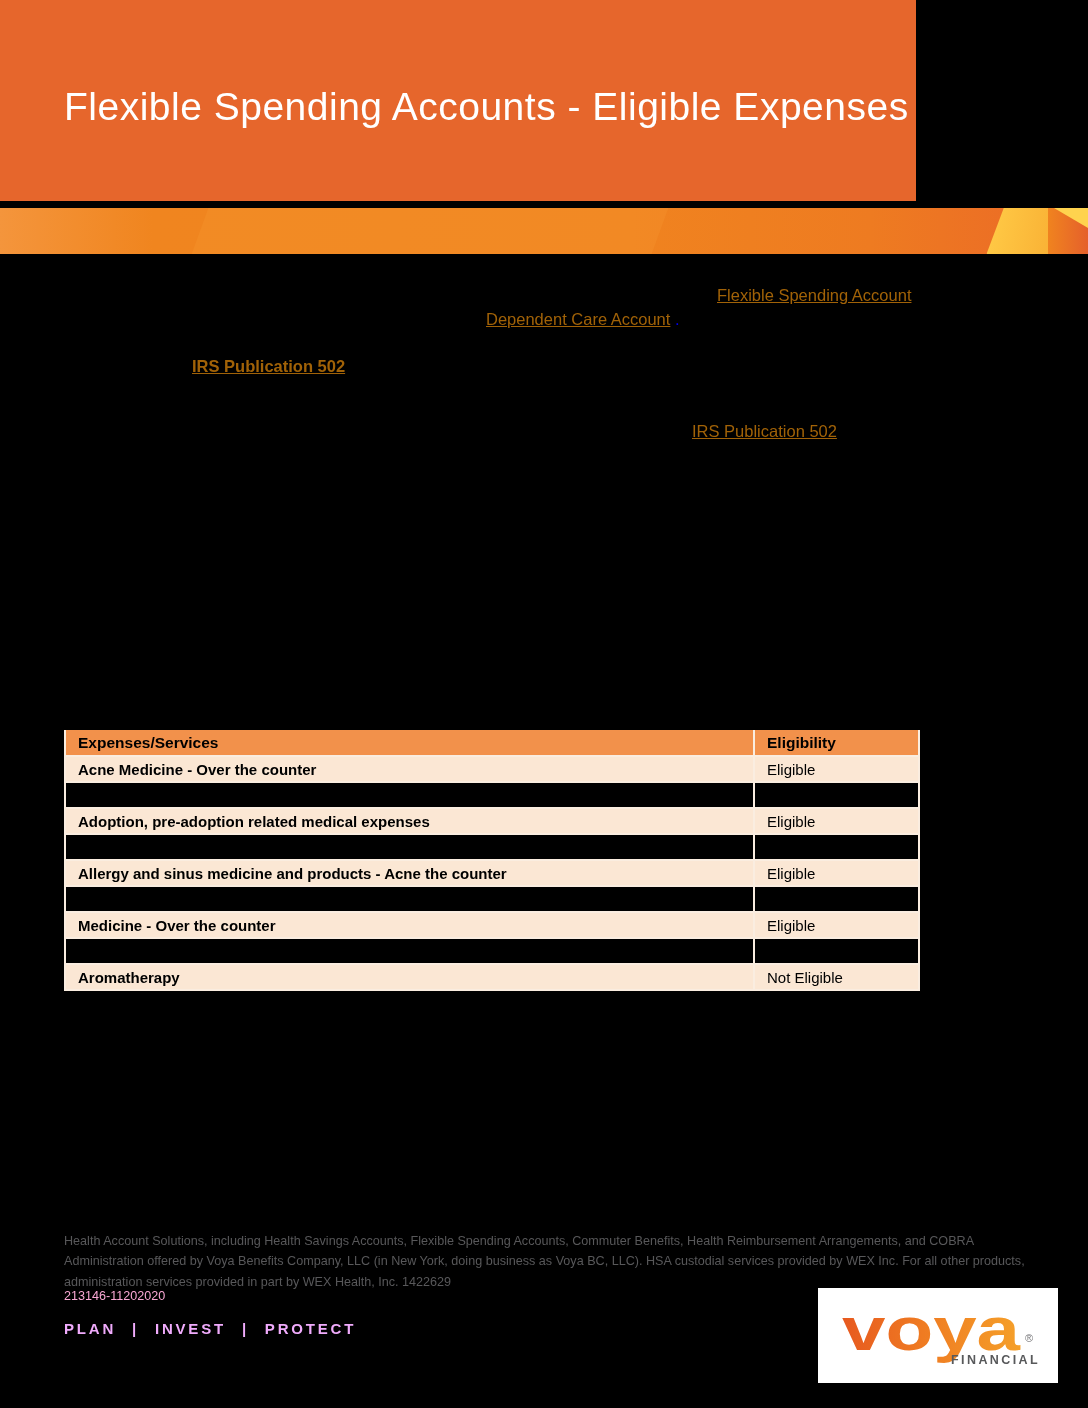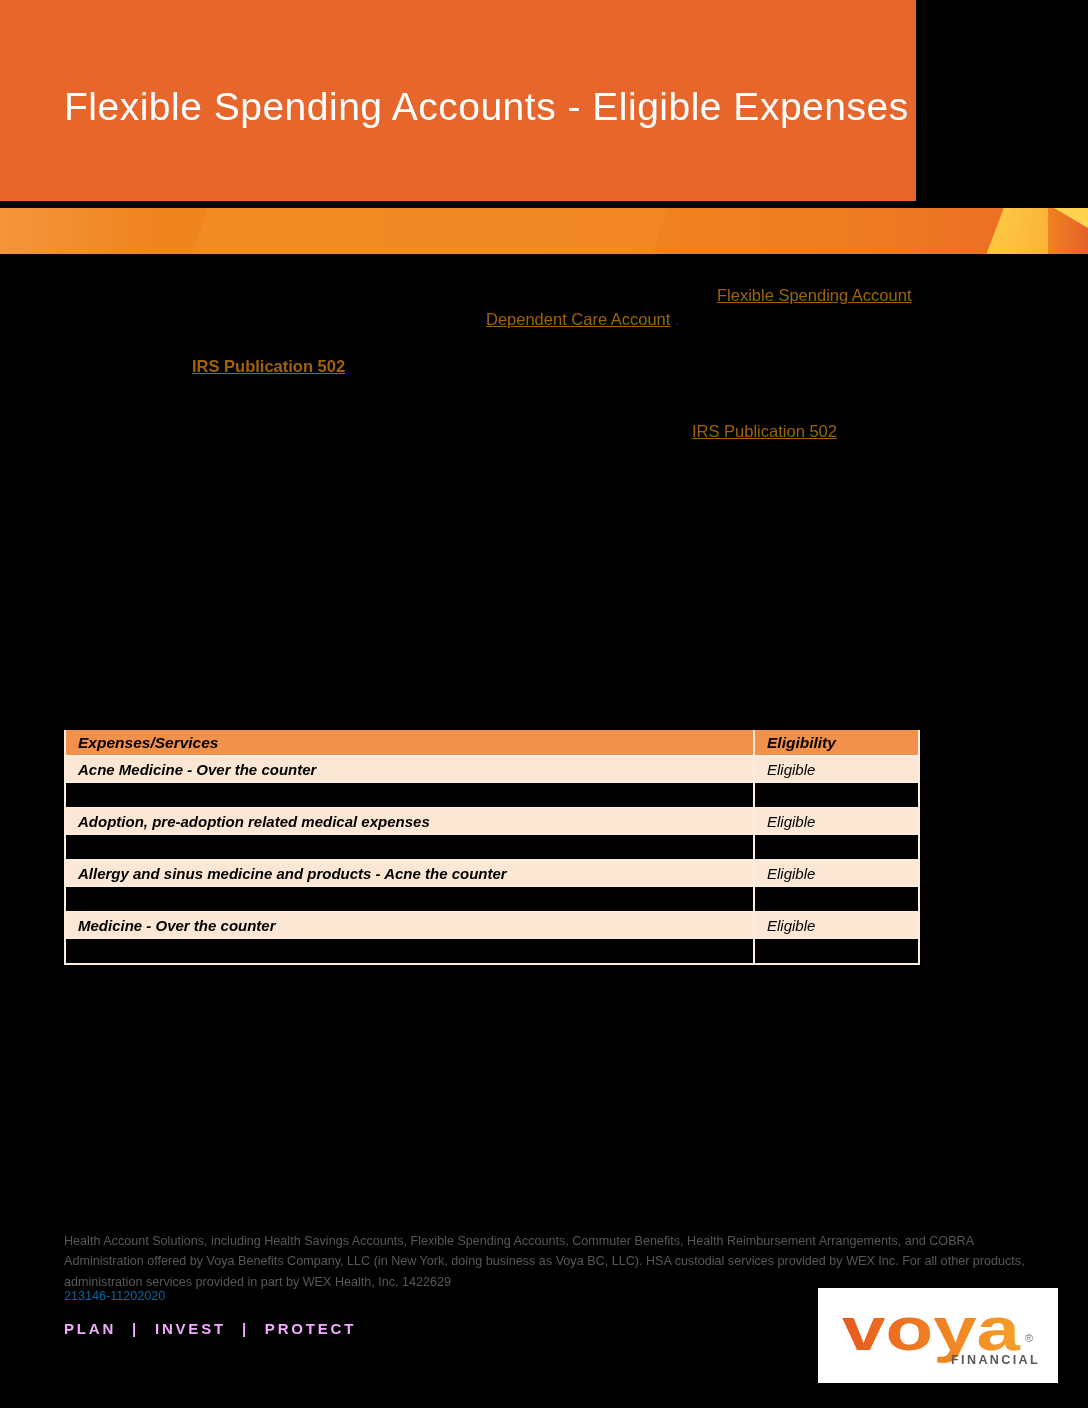--- a/index.html
+++ b/index.html
@@ -57,40 +57,40 @@
 
   
   .expenses-table {
     position:absolute; left:64px; top:730px;
     border-collapse:collapse; table-layout:fixed; width:854px;
   }
   .expenses-table col.c1 { width:689px; }
   .expenses-table col.c2 { width:165px; }
   .expenses-table th, .expenses-table td {
     border:2px solid #FAEDE0; padding:0 8px 0 12px;
-    text-align:left; vertical-align:middle; overflow:hidden; white-space:nowrap;font-style:italic;
+    text-align:left; vertical-align:middle; overflow:hidden; white-space:nowrap;
   }
   .expenses-table th {
     background:#F2914B; color:#000; font-size:15.5px; font-weight:700;
     height:26px; border-top:0;
   }
   .expenses-table td { height:26px; font-size:15px; color:#000; }
   .expenses-table td.expense { font-weight:700; background:#FBE7D4; }
   .expenses-table td.eligibility { font-weight:400; background:#FBE7D4; }
   .expenses-table tr.row-dark td { background:#000000; }
 
   
   .disclaimer {
     position:absolute; left:64px; top:1231px; width:1010px;
     color:#58585A; font-size:12.6px; line-height:20.4px;
     white-space:pre-line;
   }
   .doc-number {
     position:absolute; left:64px; top:1289px;
-    color:#0369a1; font-size:12.6px;
+    color:#f9a8d4; font-size:12.6px;
   }
   .tagline {
     position:absolute; left:64px; top:1320px;
     color:#f0abfc; font-size:15px; font-weight:700;
     letter-spacing:2.8px; word-spacing:9px;
   }
 
   
   .logo-box {
     position:absolute; left:818px; top:1288px; width:240px; height:95px;
@@ -159,20 +159,24 @@
         <td></td>
         <td></td>
       </tr>
       <tr>
         <td class="expense">Medicine - Over the counter</td>
         <td class="eligibility">Eligible</td>
       </tr>
       <tr class="row-dark">
         <td></td>
         <td></td>
+      </tr>
+      <tr>
+        <td class="expense">Aromatherapy</td>
+        <td class="eligibility">Not Eligible</td>
       </tr>
     </tbody>
   </table>
 
   <p class="disclaimer">Health Account Solutions, including Health Savings Accounts, Flexible Spending Accounts, Commuter Benefits, Health Reimbursement Arrangements, and COBRA
 Administration offered by Voya Benefits Company, LLC (in New York, doing business as Voya BC, LLC). HSA custodial services provided by WEX Inc. For all other products,
 administration services provided in part by WEX Health, Inc.  1422629</p>
   <p class="doc-number">213146-11202020</p>
   <p class="tagline">PLAN | INVEST | PROTECT</p>
 

